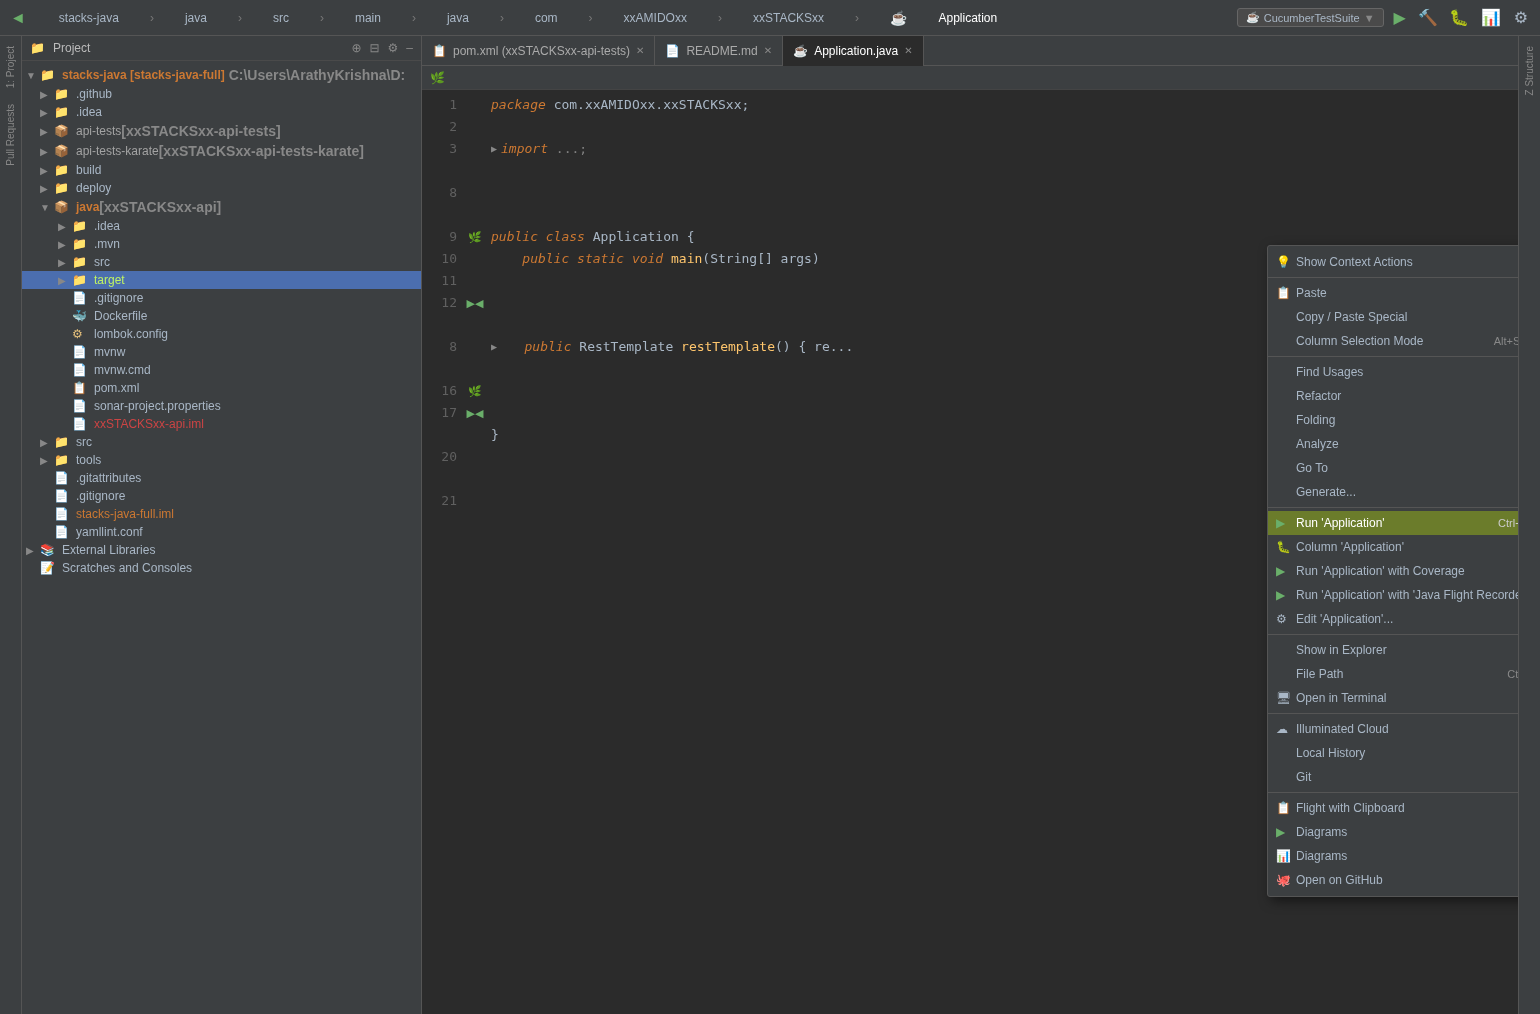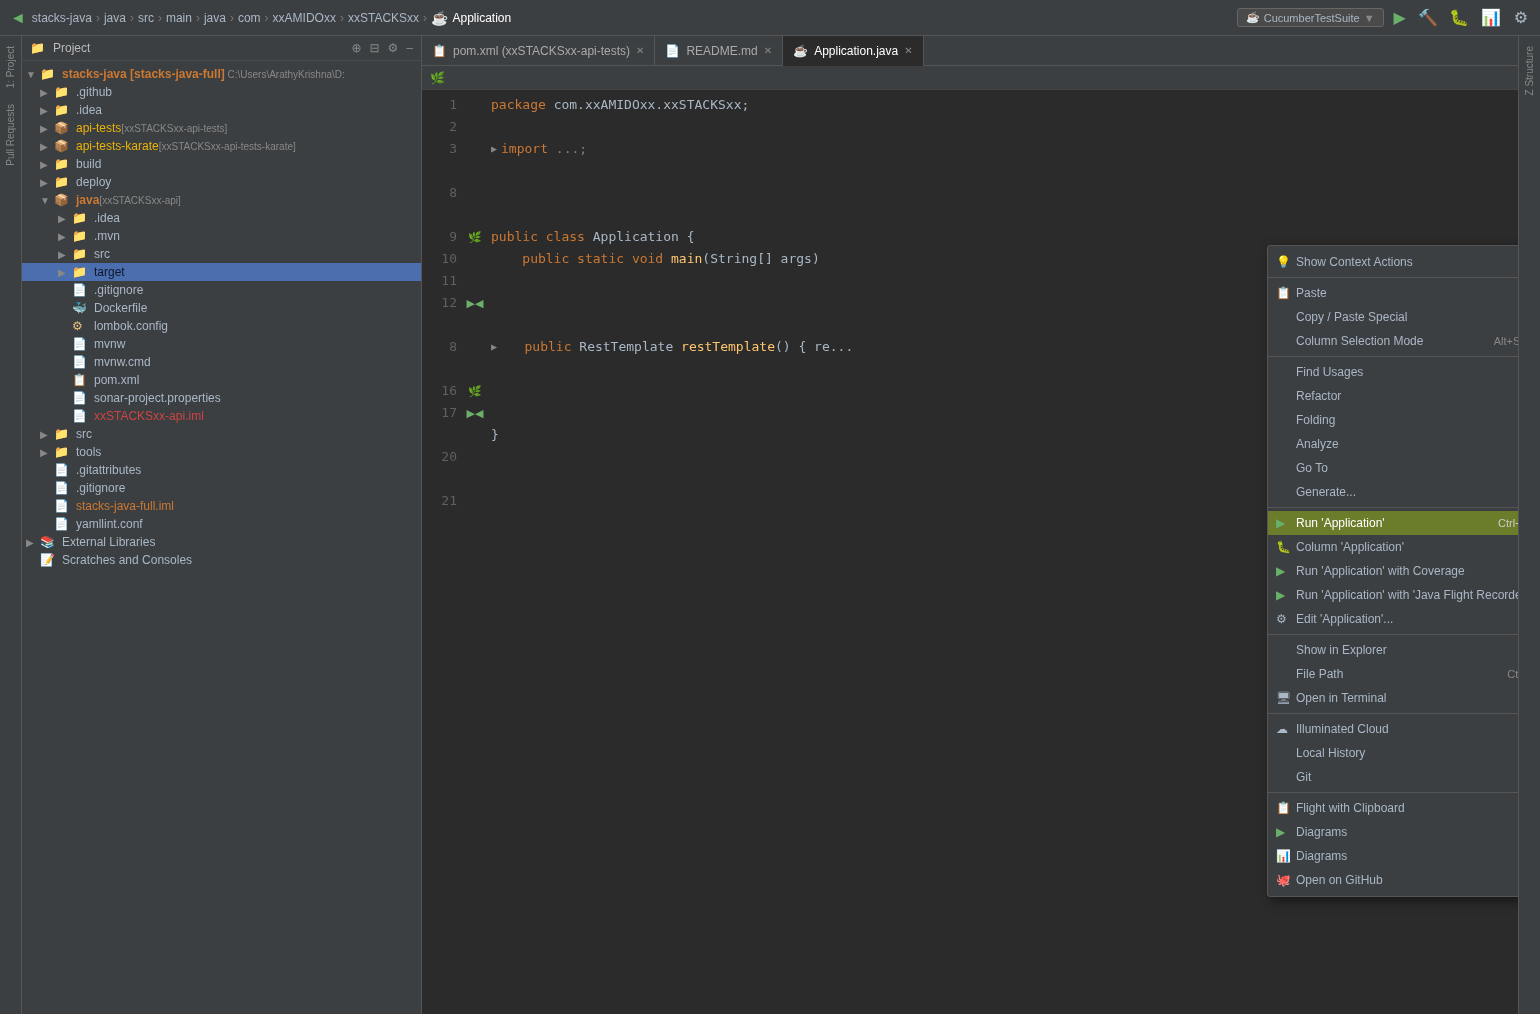--- a/index.html
+++ b/index.html
@@ -16,21 +16,21 @@
       gap: 6px;
     }
     .breadcrumb {
       display: flex;
       align-items: center;
       gap: 4px;
       font-size: 12px;
       color: #a9b7c6;
       flex: 1;
     }
-    .breadcrumb span { color: #a9b7c6; }
+    .breadcrumb span { color: #a9b7c6; margin-left: 27px; }
     .breadcrumb .sep { color: #777; }
     .breadcrumb .active { color: #fff; }
     .breadcrumb .app-icon { color: #6aaf6a; font-size: 14px; }
 
     .top-right {
       display: flex;
       align-items: center;
       gap: 8px;
     }
     .run-config {
@@ -97,22 +97,22 @@
       padding: 2px 0;
       cursor: pointer;
       user-select: none;
     }
     .tree-item.selected { background: #4b6eaf; }
     .tree-item .indent { display: inline-block; }
     .tree-item .arrow { color: #888; width: 14px; font-size: 10px; }
     .tree-item .icon { width: 18px; font-size: 12px; margin-right: 4px; }
     .tree-item .label { font-size: 12px; color: #a9b7c6; }
     .tree-item .label.bold { font-weight: bold; color: #cc7832; }
-    .tree-item .label.blue { color: #eab308; }
-    .tree-item .label.gray { color: #888; font-size: 10px; }
+    .tree-item .label.blue { color: #a3a3a3; }
+    .tree-item .label.gray { color: #888; font-size: 14px; font-weight: bold; }
     .tree-item .label.red { color: #cc4444; }
 
     
     .vert-tabs {
       width: 22px;
       background: #3c3f41;
       border-right: 1px solid #555;
       display: flex;
       flex-direction: column;
       align-items: center;
@@ -197,21 +197,21 @@
     .code-content {
       flex: 1;
       padding: 4px 0 4px 8px;
       font-family: 'Consolas', monospace;
       font-size: 13px;
       line-height: 22px;
       color: #a9b7c6;
       overflow: hidden;
     }
     .code-line { display: flex; align-items: center; min-height: 22px; }
-    .code-line .kw { color: #cc7832; }
+    .code-line .kw { color: #cc7832; font-style: italic; }
     .code-line .str { color: #6a8759; }
     .code-line .ann { color: #bbb529; }
     .code-line .cls { color: #a9b7c6; }
     .code-line .fn { color: #ffc66d; }
     .code-line .cmt { color: #808080; }
     .code-line .fold-icon { color: #888; margin-right: 4px; cursor: pointer; font-size: 10px; }
 
     
     .context-menu {
       position: absolute;
@@ -420,21 +420,21 @@
         <span class="indent" style="width:36px"></span>
         <span class="arrow">▶</span>
         <span class="icon">📁</span>
         <span class="label">src</span>
       </div>
 
       <div class="tree-item selected">
         <span class="indent" style="width:36px"></span>
         <span class="arrow">▶</span>
         <span class="icon" style="color:#e5c07b;">📁</span>
-        <span class="label" style="color:#0f172a;">target</span>
+        <span class="label" style="color:#bef264;">target</span>
       </div>
 
       <div class="tree-item">
         <span class="indent" style="width:36px"></span>
         <span class="arrow" style="visibility:hidden">▶</span>
         <span class="icon">📄</span>
         <span class="label">.gitignore</span>
       </div>
 
       <div class="tree-item">

